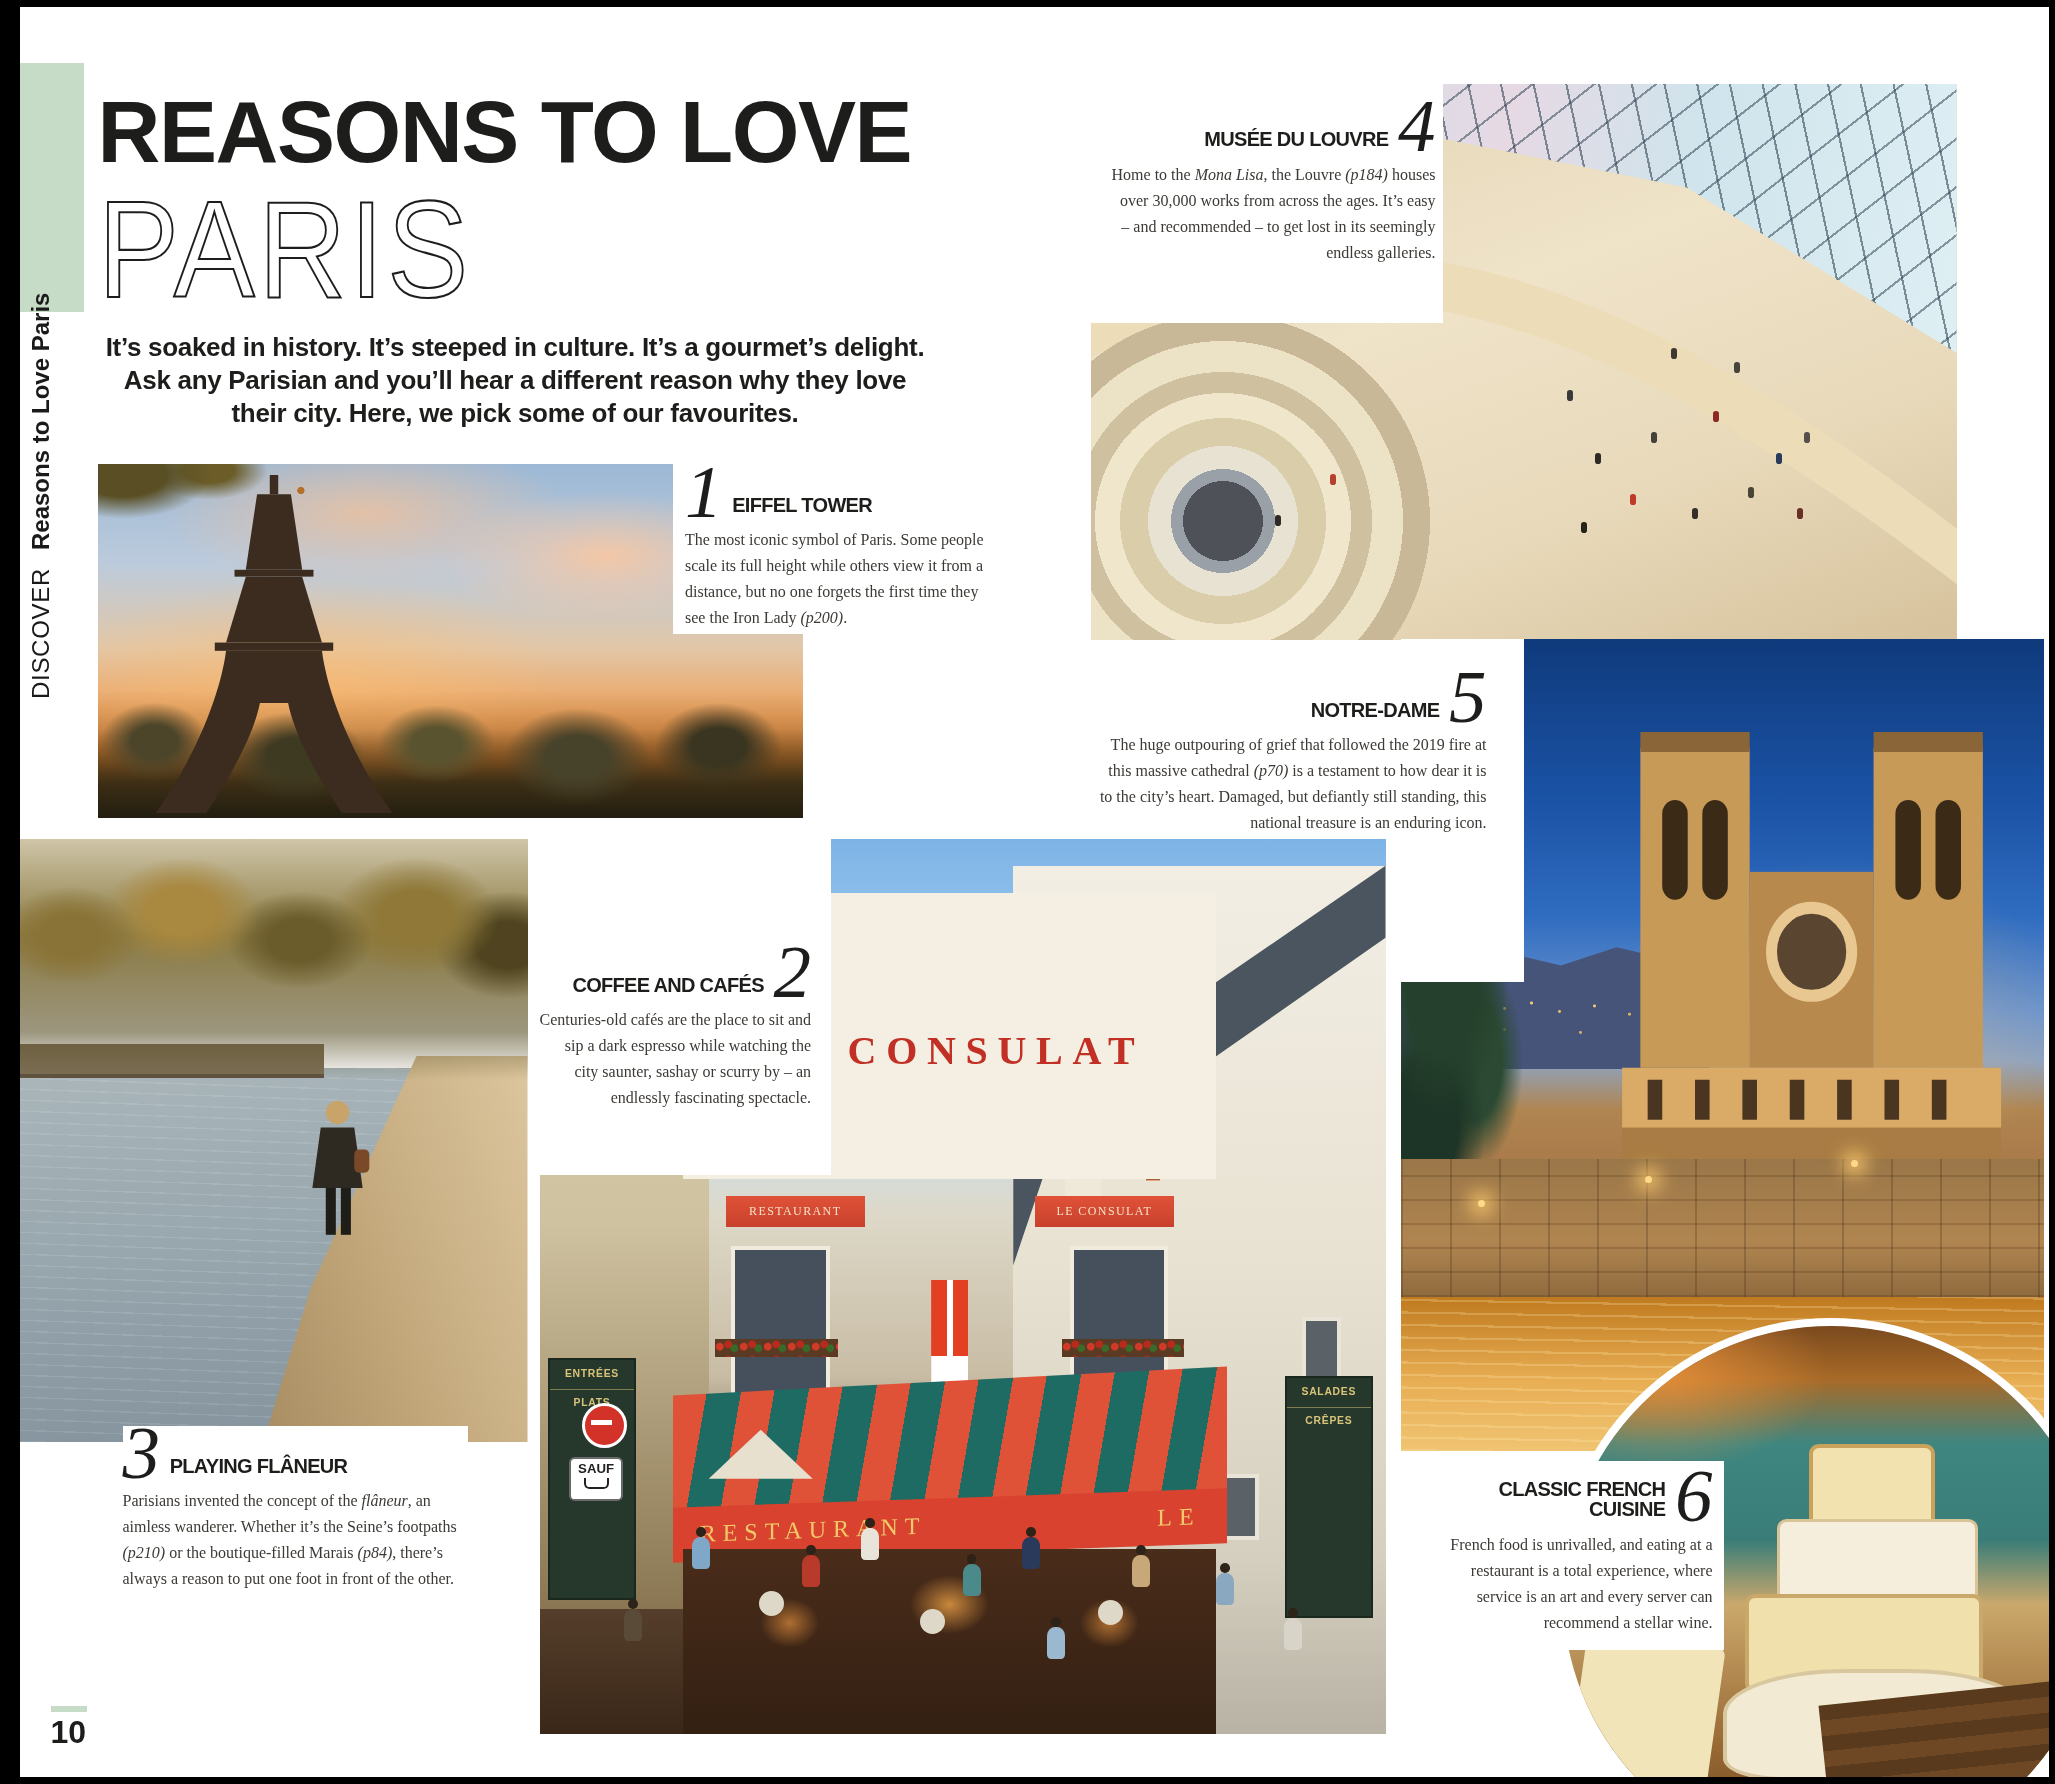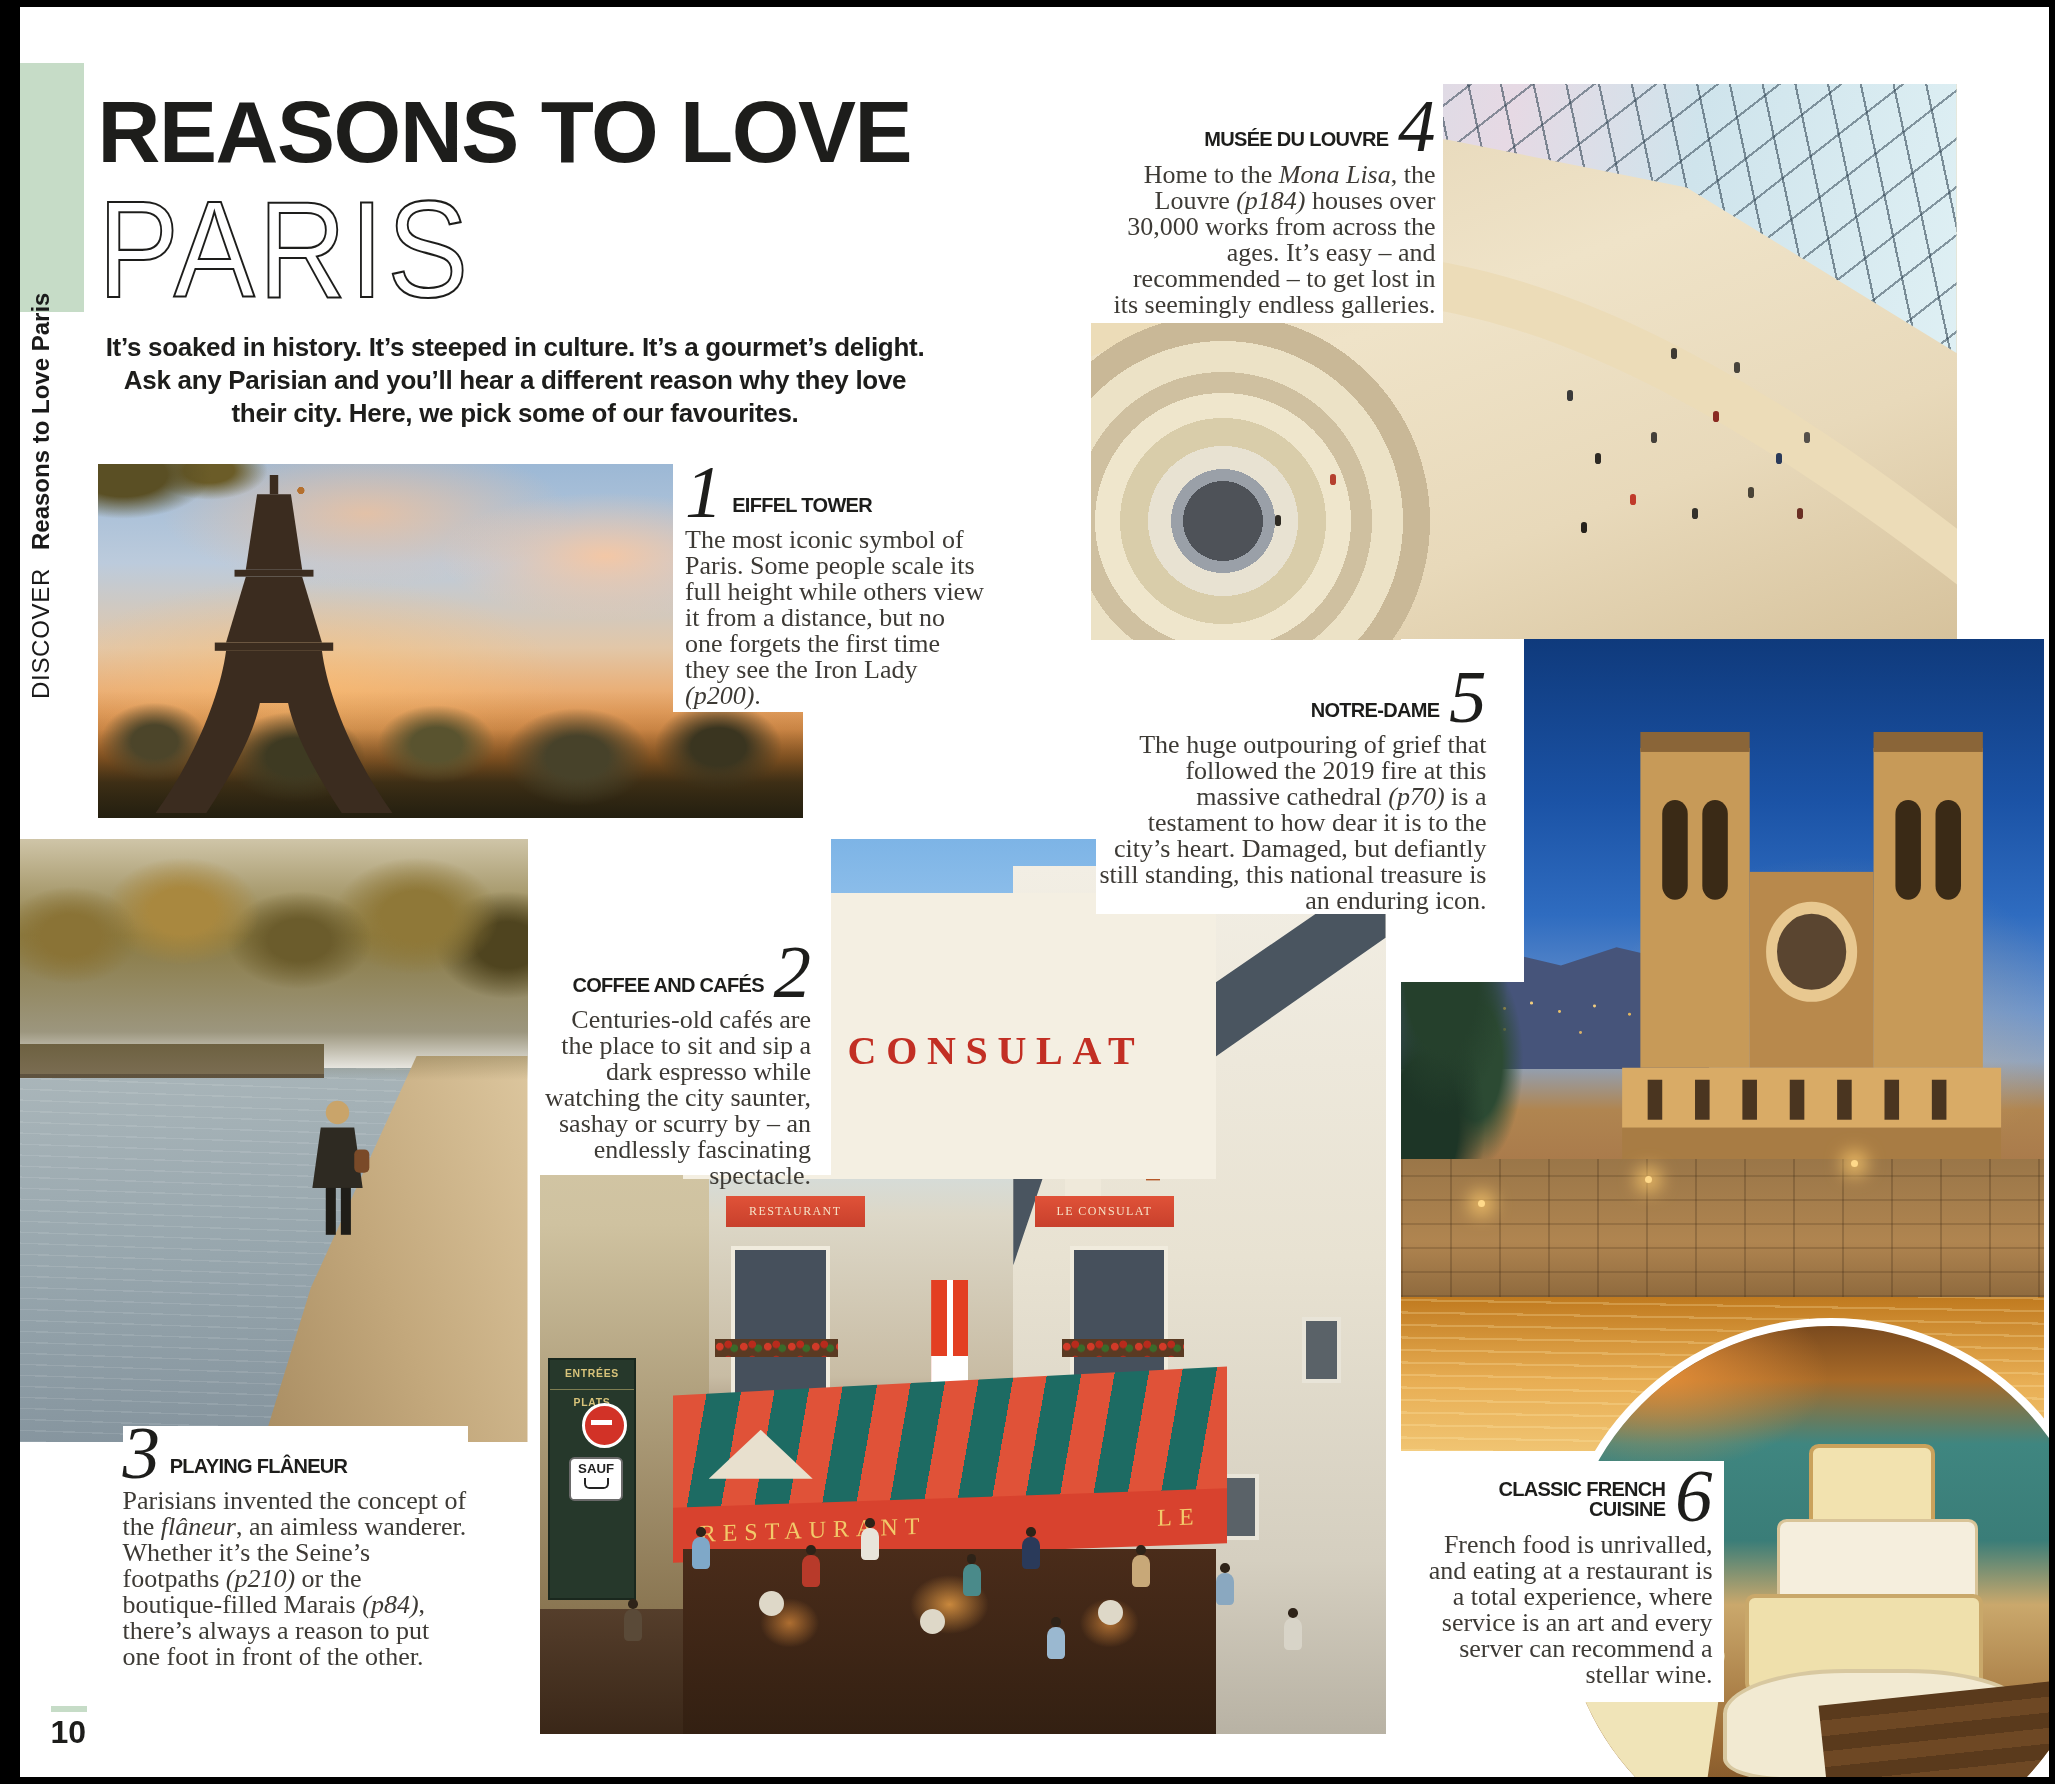--- a/index.html
+++ b/index.html
@@ -27,21 +27,21 @@
   
   .photo{position:absolute;overflow:hidden;z-index:1;}
 
   
   .tb{position:absolute;z-index:3;background:#fff;color:#1d1d1b;}
   .tb-head{display:flex;align-items:flex-end;gap:9.7px;}
   .tb-right .tb-head{justify-content:flex-end;}
   .numeral{font-family:"Liberation Serif",serif;font-style:italic;font-weight:400;
            font-size:75px;line-height:.72;color:#1d1d1b;}
   .tb-title{font-size:20px;font-weight:700;letter-spacing:-0.7px;line-height:1;padding-bottom:4.2px;}
-  .tb-body{font-family:"Liberation Serif",serif;font-size:26px;line-height:26px;color:#3d3a35;margin-top:8.4px;}
+  .tb-body{font-family:"Liberation Serif",serif;font-size:16px;line-height:26px;color:#3d3a35;margin-top:8.4px;}
   .tb-right{text-align:right;}
   .tb-left{text-align:left;}
 
   
   .photo-eiffel{left:78px;top:457px;width:705px;height:354px;
     background:
       radial-gradient(237px 91px at 72% 26%,rgba(246,199,163,.95),transparent 70%),
       radial-gradient(292px 104px at 38% 14%,rgba(240,193,155,.8),transparent 70%),
       radial-gradient(362px 153px at 30% 62%,rgba(255,190,110,.55),transparent 70%),
       linear-gradient(180deg,#9cb8d5 0%,#bccbdc 28%,#e2c7a8 52%,#eda35f 70%,#d87e2e 84%,#8a5a1d 100%);}
@@ -352,20 +352,24 @@
       </div>
       <div class="cf-left-bldg">
         <div class="cf-shutter" style="left:18%;top:8%;"></div>
         <div class="cf-shutter" style="left:60%;top:6%;"></div>
         <div class="cf-shutter" style="left:18%;top:30%;"></div>
       </div>
       <div class="cf-menu" style="left:1%;top:58%;">
         <span>ENTRÉES</span>
         <div>PLATS</div>
       </div>
+      <div class="cf-menu" style="right:1.5%;top:60%;">
+        <span>SALADES</span>
+        <div>CRÊPES</div>
+      </div>
       <div class="cf-cafe">
         <div class="cf-upper"></div>
         <div class="cf-signmain">LE CONSULAT</div>
         <div class="cf-awn-s" style="left:8%;top:36%;">RESTAURANT</div>
         <div class="cf-awn-s" style="right:8%;top:36%;">LE CONSULAT</div>
         <div class="cf-crest"></div>
         <div class="cf-winup" style="left:9%;top:42%;"></div>
         <div class="cf-winup" style="right:9%;top:42%;"></div>
         <div class="cf-flowers" style="left:6%;top:53%;"></div>
         <div class="cf-flowers" style="right:6%;top:53%;"></div>

